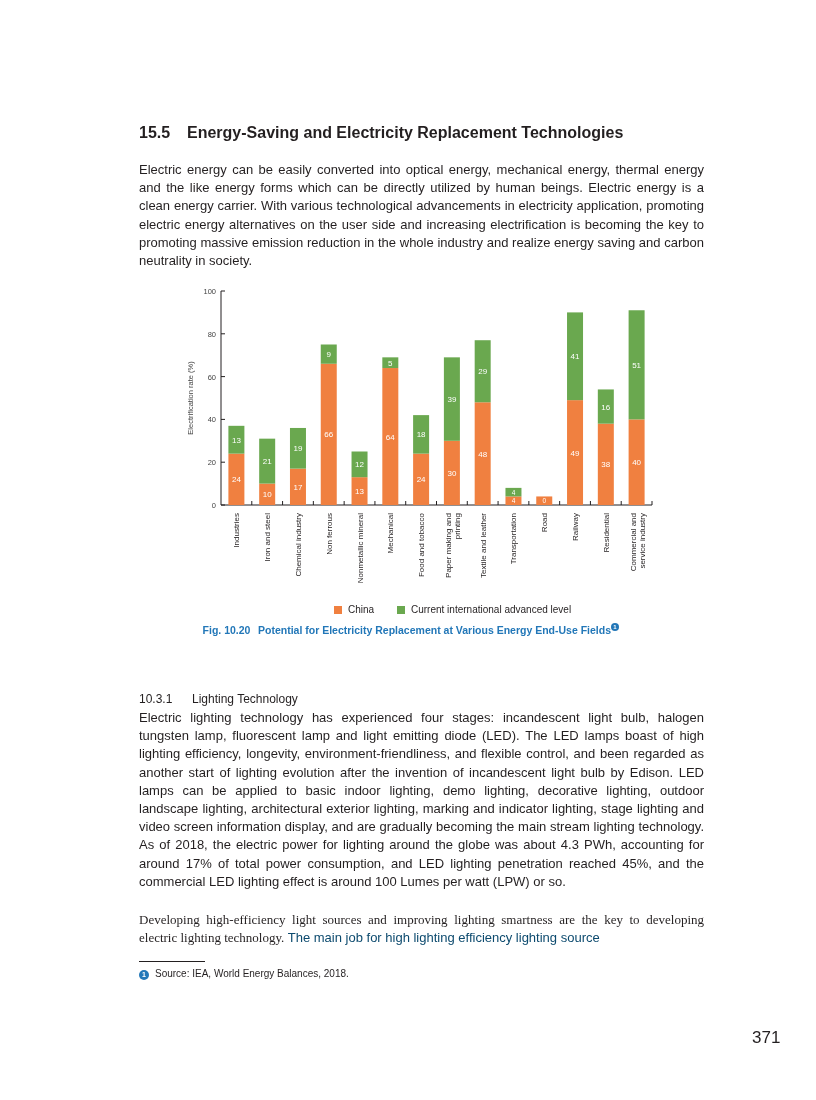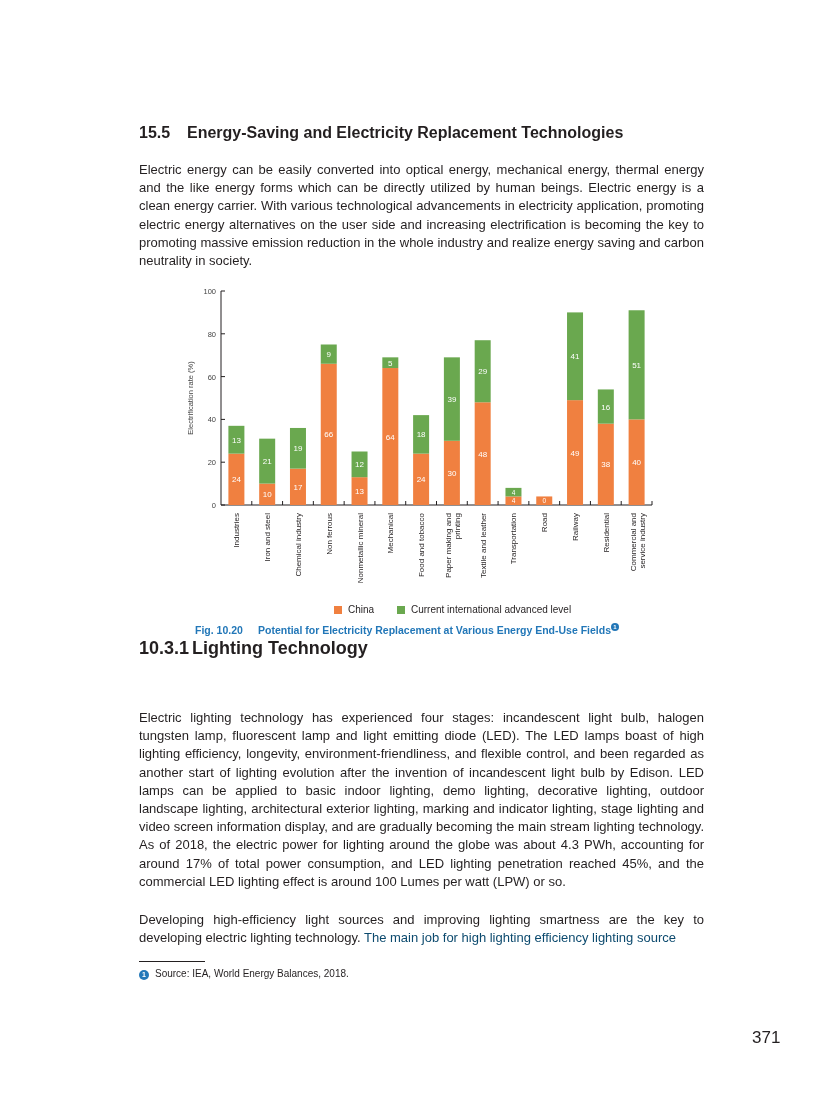--- a/index.html
+++ b/index.html
@@ -3,26 +3,26 @@
 <meta charset="utf-8">
 <style>
   html, body { margin:0; padding:0; background:#fff; }
   body { width:816px; height:1100px; position:relative; font-family:"Liberation Sans", sans-serif; color:#231f20; overflow:hidden; }
   .h2 { position:absolute; left:139px; top:124px; font-size:16px; font-weight:bold; color:#231f20; white-space:nowrap; }
   .h2 .num { display:inline-block; width:48px; }
   .para { position:absolute; left:139px; width:565px; font-size:13px; line-height:18.2px; text-align:justify; color:#231f20; }
   .p1 { top:161px; }
   .p2 { top:709px; }
   .p3 { top:911px; }
-  .p3 b { font-weight:normal; color:#231f20; }
+  .p3 b { font-weight:normal; color:#231f20;font-family:Liberation Serif, serif; }
   .p3 .rest { color:#0c4a6e; }
-  .h3 { position:absolute; left:139px; top:638px; font-size:18px; font-weight:bold; white-space:nowrap; }
+  .h3 { position:absolute; left:139px; top:692px; font-size:12px; font-weight:normal; white-space:nowrap; }
   .h3 .num { display:inline-block; width:53px; }
   .fig-caption { position:absolute; left:195px; top:623px; font-size:10.5px; font-weight:bold; color:#2277b8; white-space:nowrap; }
-  .fig-caption .num { display:inline-block; width:63px; }
+  .fig-caption .num { display:inline-block; width:63px;text-align:center; }
   .fn-mark { display:inline-block; width:8px; height:8px; border-radius:50%; background:#2277b8; color:#fff; font-size:6px; line-height:8px; text-align:center; vertical-align:super; }
   .fn-rule { position:absolute; left:139px; top:961px; width:66px; height:1px; background:#231f20; }
   .footnote { position:absolute; left:139px; top:968px; font-size:10px; white-space:nowrap; }
   .footnote .fn-circ { display:inline-block; width:10px; height:10px; border-radius:50%; background:#2277b8; color:#fff; font-size:7px; line-height:10px; text-align:center; margin-right:6px; font-weight:bold; }
   .page-num { position:absolute; left:752px; top:1028px; font-size:17px; }
   #chart { position:absolute; left:0; top:0; }
   .legend { position:absolute; top:604px; font-size:10px; color:#231f20; white-space:nowrap;text-align:right; }
   .legend .sw { display:inline-block; width:8px; height:8px; vertical-align:-1px; margin-right:6px; }
 </style>
 </head>

